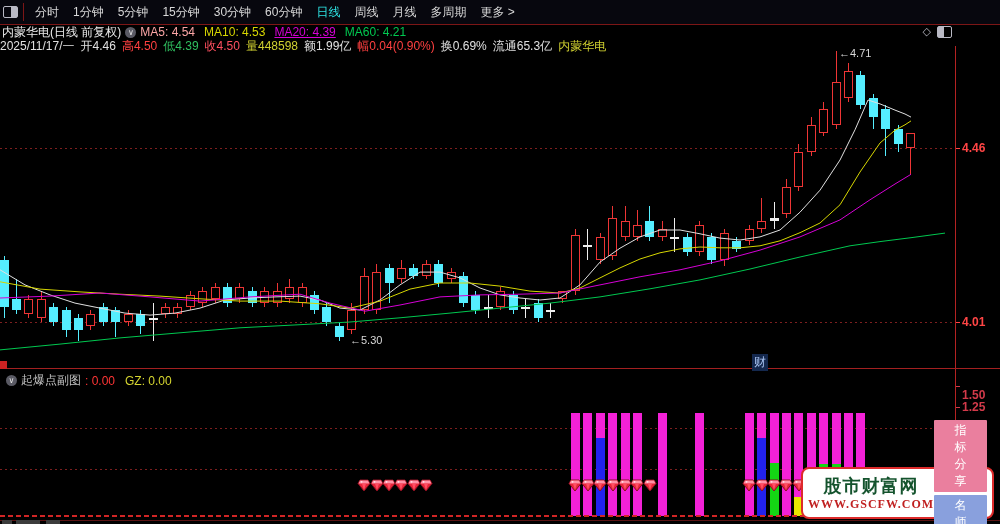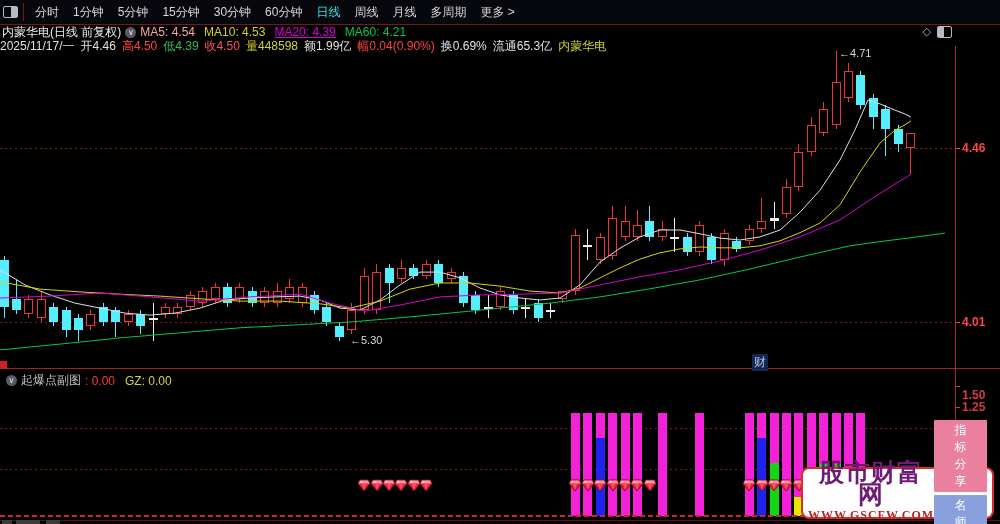--- a/index.html
+++ b/index.html
@@ -46,22 +46,22 @@
              font-size:12px;padding:0 2px;z-index:4;}
   #left-red-block{position:absolute;left:0;top:361px;width:7px;height:8px;background:#c22;z-index:4;}
   
   #sub-header{position:absolute;left:2px;top:372px;display:flex;align-items:center;
               font-size:12px;z-index:5;white-space:nowrap;}
   
   #watermark{position:absolute;left:801px;top:467px;width:193px;height:52px;background:#ffffff;
              border:2px solid #dd2b2b;border-radius:8px;z-index:8;display:flex;align-items:center;
              padding:0 5px;box-sizing:border-box;}
   #wm-left{flex:1;text-align:center;}
-  #wm-site{font-family:Liberation Mono, monospace;font-weight:bold;font-size:25px;
-           color:#701a75;letter-spacing:1px;line-height:22px;}
+  #wm-site{font-family:Liberation Serif, serif;font-weight:bold;font-size:18px;
+           color:#14532d;letter-spacing:1px;line-height:22px;}
   #wm-url{font-family:"Liberation Serif","DejaVu Serif",serif;font-weight:bold;font-size:12px;
           color:#c02020;letter-spacing:1px;}
   #wm-badges{width:62px;display:flex;flex-direction:column;gap:3px;}
   .wm-badge{color:#fff;font-size:12px;text-align:center;padding:2px 17px;border-radius:1px;}
   #wm-badge-0{background:#ea7f9e;}
   #wm-badge-1{background:#89a0dd;}
   
   #bottom-strip{position:absolute;left:0;top:519px;width:1000px;height:5px;z-index:6;}
   .frag{position:absolute;top:1px;height:4px;background:#3c3c3c;}
   #bottom-line{position:absolute;left:0;top:520px;width:1000px;height:1px;background:#5c1212;z-index:5;}

